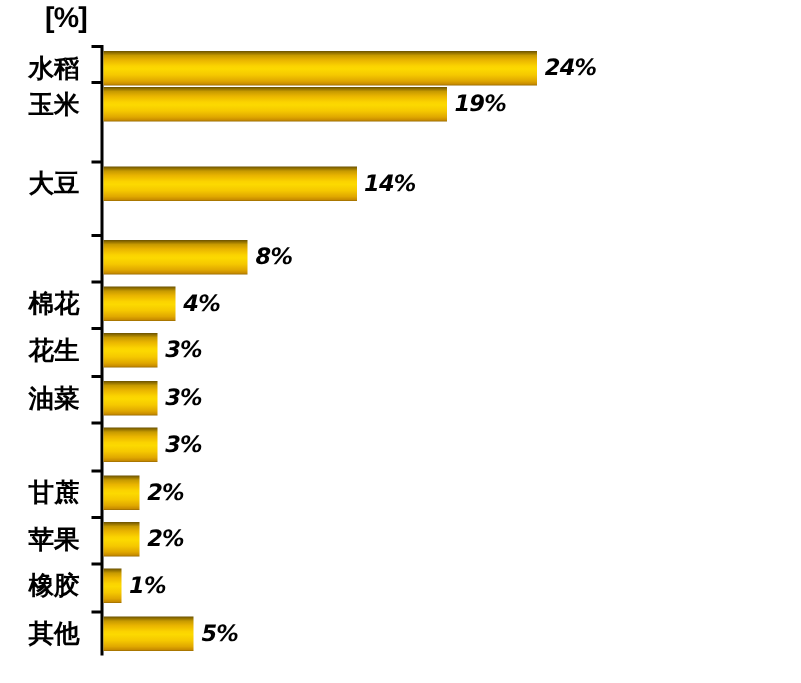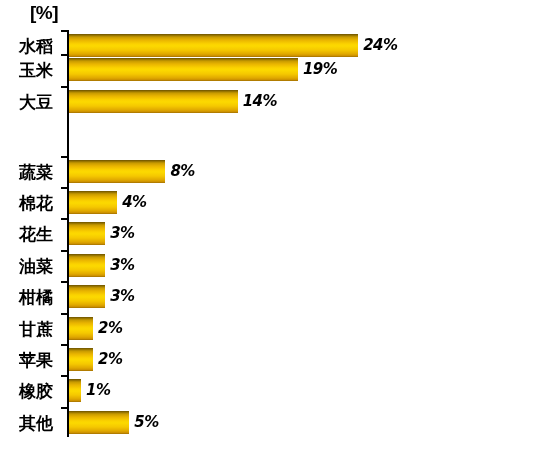--- a/index.html
+++ b/index.html
@@ -136,29 +136,28 @@
         <div class="cat-label">水稻</div>
         <div class="bar" style="width: 289.2px;"></div>
         <div class="val-label" style="left: 363.2px;">24%</div>
       </div>
       <div class="row" style="top: 26px;">
         <div class="tick"></div>
         <div class="cat-label">玉米</div>
         <div class="bar" style="width: 228.95px;"></div>
         <div class="val-label" style="left: 302.95px;">19%</div>
       </div>
-      <div class="row" style="top: 58px;">
+      <div class="row" style="top: 79px;">
         <div class="tick"></div>
         <div class="cat-label">大豆</div>
         <div class="bar" style="width: 168.7px;"></div>
         <div class="val-label" style="left: 242.7px;">14%</div>
       </div>
       <div class="row" style="top: 127.6px;">
         <div class="tick"></div>
-        <div class="cat-label">蔬菜</div>
         <div class="bar" style="width: 96.4px;"></div>
         <div class="val-label" style="left: 170.4px;">8%</div>
       </div>
       <div class="row" style="top: 159px; padding-left: 33px;">
         <div class="tick"></div>
         <div class="cat-label">棉花</div>
         <div class="bar" style="width: 48.2px;"></div>
         <div class="val-label" style="left: 122.2px;">4%</div>
       </div>
       <div class="row" style="top: 190.4px;">
@@ -168,21 +167,20 @@
         <div class="val-label" style="left: 110.15px;">3%</div>
       </div>
       <div class="row" style="top: 221.8px;">
         <div class="tick"></div>
         <div class="cat-label">油菜</div>
         <div class="bar" style="width: 36.15px;"></div>
         <div class="val-label" style="left: 110.15px;">3%</div>
       </div>
       <div class="row" style="top: 253.2px;">
         <div class="tick"></div>
-        <div class="cat-label">柑橘</div>
         <div class="bar" style="width: 36.15px;"></div>
         <div class="val-label" style="left: 110.15px;">3%</div>
       </div>
       <div class="row" style="top: 284.6px;">
         <div class="tick"></div>
         <div class="cat-label">甘蔗</div>
         <div class="bar" style="width: 24.1px;"></div>
         <div class="val-label" style="left: 98.1px;">2%</div>
       </div>
       <div class="row" style="top: 316px;">

